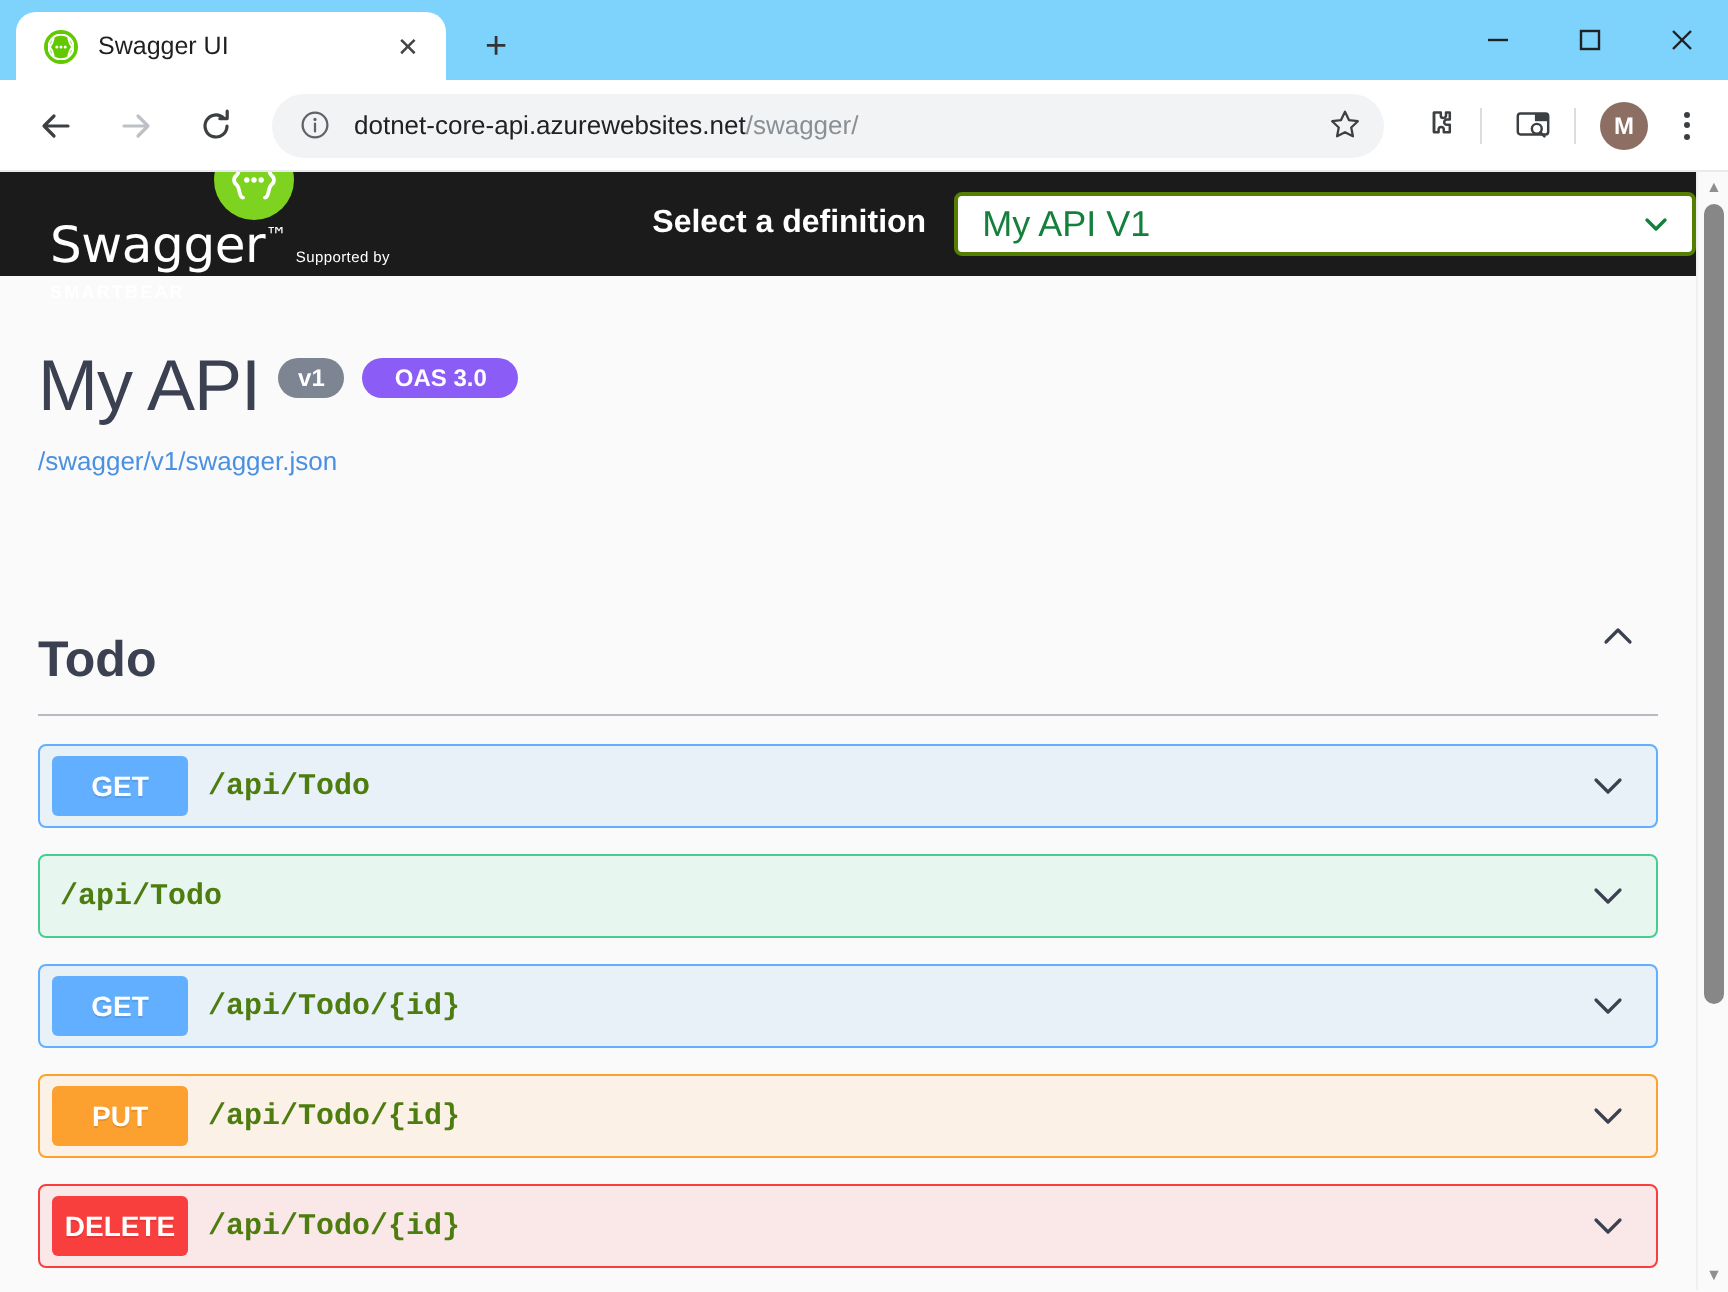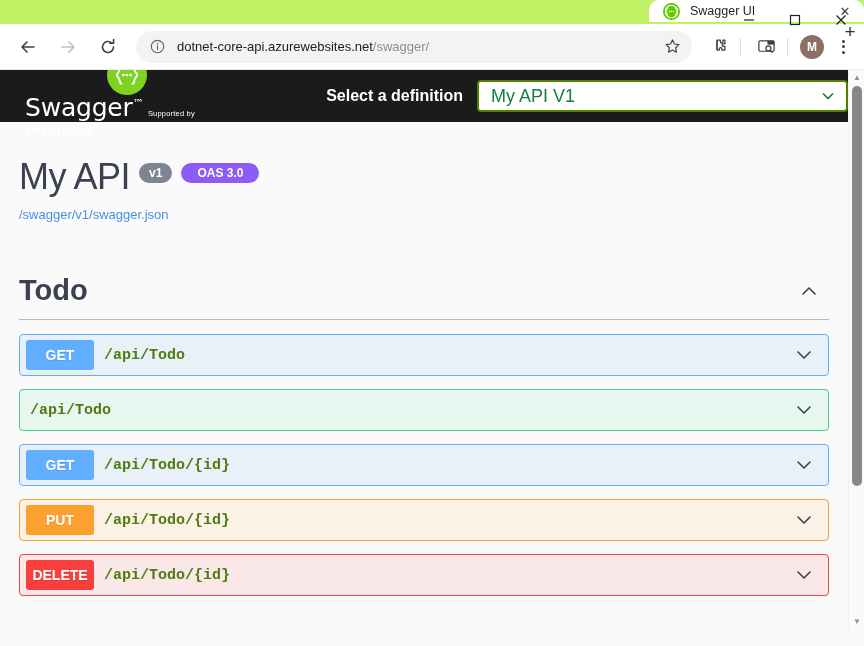--- a/index.html
+++ b/index.html
@@ -7,26 +7,25 @@
     width: 864px; height: 646px;
     overflow: hidden;
     font-family: "Liberation Sans", sans-serif;
     background: #fafafa;
   }
 
   
   .browser { width: 864px; height: 646px; position: relative; }
 
   .tabstrip {
-    height: 24px;
-    background: #bef264;
+    height: 40px;
+    background: #7dd3fc;
     display: flex;
     align-items: flex-end;
     position: relative;
-    flex-direction: column;
   }
   .tab {
     width: 215px; height: 34px;
     margin-left: 8px;
     background: #ffffff;
     border-radius: 10px 10px 0 0;
     display: flex; align-items: center;
     padding: 0 8px 0 14px;
     position: relative;
   }
@@ -210,22 +209,23 @@
   }
 
   
   .tag-section { margin-top: 52px; padding: 0 19px; }
   .tag-header {
     display: flex; align-items: center; justify-content: space-between;
     border-bottom: 1px solid #b5bac5;
     padding-bottom: 12px;
   }
   .tag-name {
-    font-size: 29px; color: #3b4151; font-weight: bold;
+    font-size: 25px; color: #3b4151; font-weight: bold;
     font-family: "Liberation Sans", sans-serif;
+    margin-top: 26px;
   }
   .tag-toggle { color: #3b4151; display:flex; align-items:center; padding-right: 10px;}
 
   
   .ops { margin-top: 14px; padding: 0 19px; }
   .op {
     display: flex; align-items: center;
     height: 42px;
     border-radius: 4px;
     border: 1px solid transparent;

